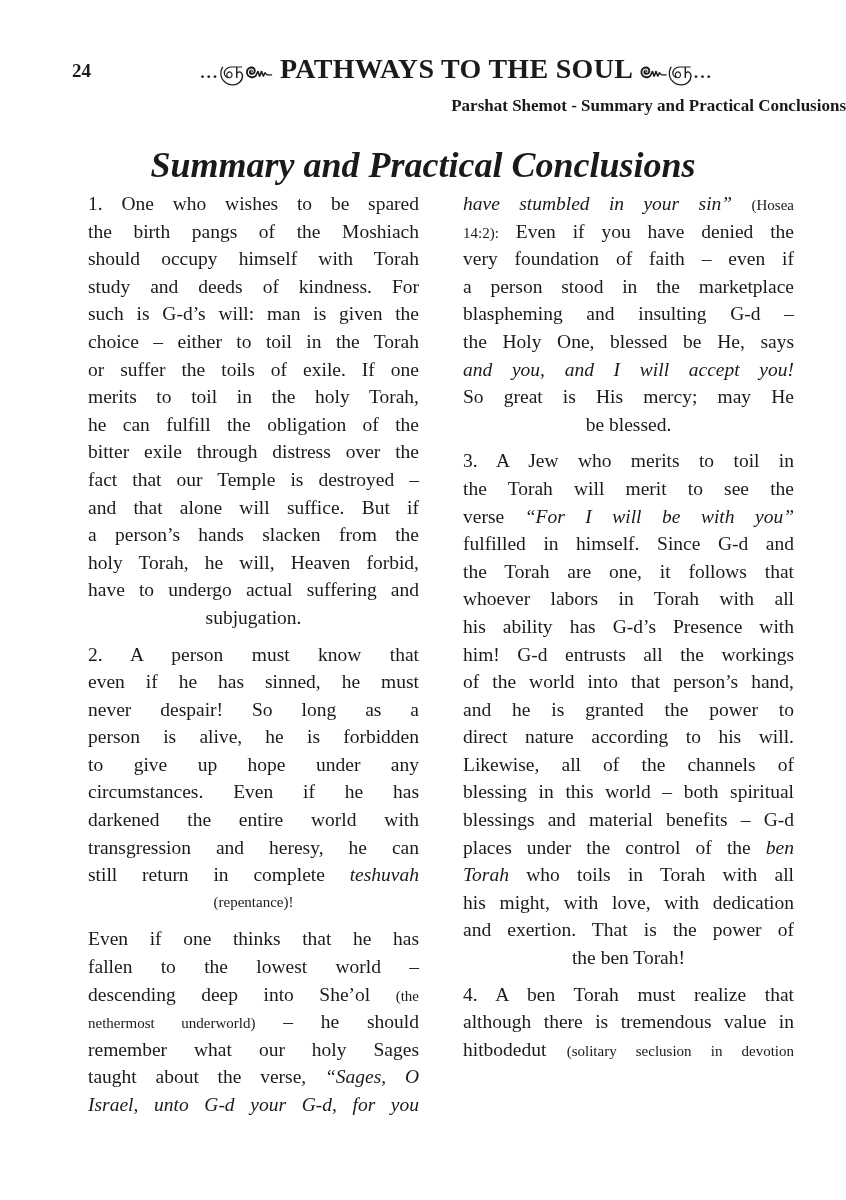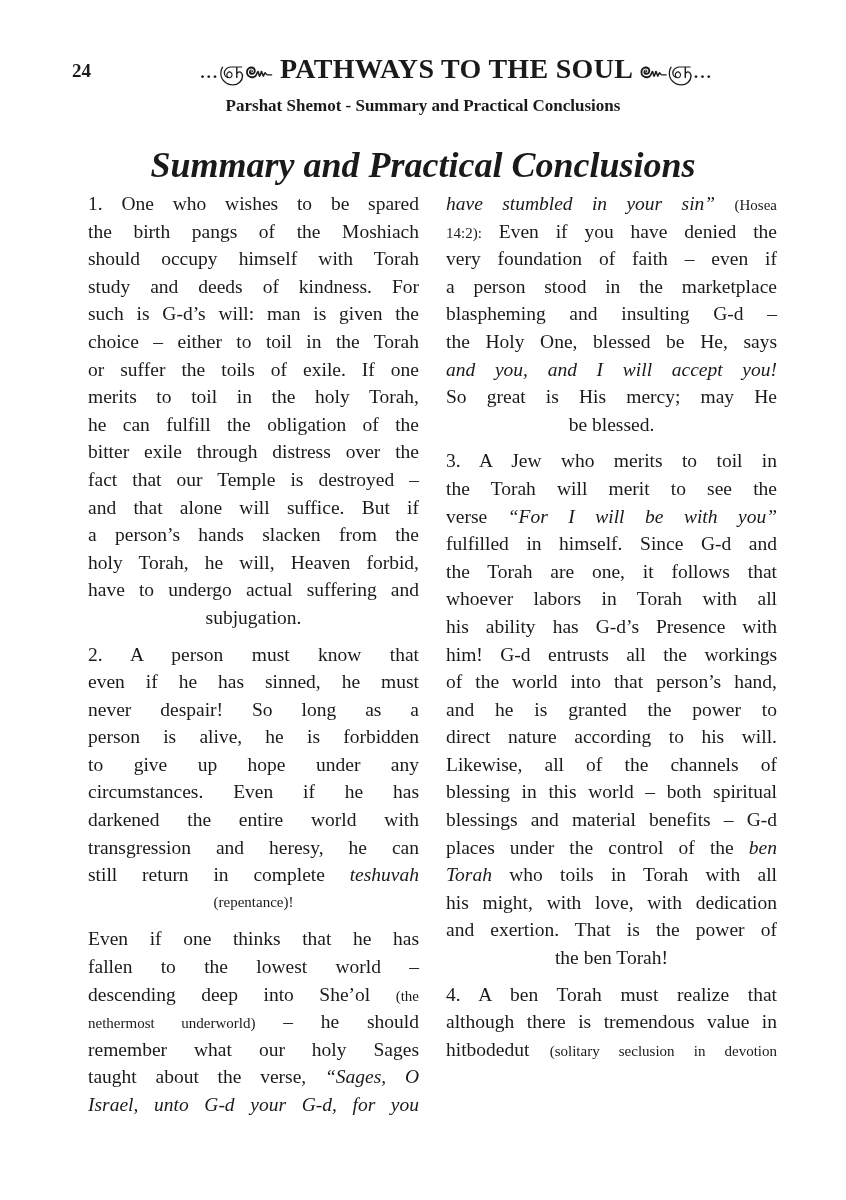--- a/index.html
+++ b/index.html
@@ -2,26 +2,26 @@
 <html><head>
 <meta charset="utf-8">
 <style>
   html, body { margin:0; padding:0; background:#fff; }
   body { width:846px; height:1200px; position:relative; overflow:hidden; color:#1a1a1a;
          font-family:"Liberation Serif", serif; }
   .page-num { position:absolute; left:72px; top:60px; font-size:19px; font-weight:bold; }
   .running-head { position:absolute; left:122px; top:50px; width:590px; text-align:right;
                   font-size:28px; font-weight:bold; letter-spacing:0.3px; white-space:nowrap; }
   .orn { font-weight:normal; font-size:24px; }
-  .subhead { position:absolute; left:0; width:846px; top:96px; text-align:center; font-size:17px; font-weight:bold; }
+  .subhead { position:absolute; left:0; width:846px; top:96px; text-align:right; font-size:17px; font-weight:bold; }
   .title { position:absolute; left:0; width:846px; top:144px; text-align:center; font-size:36px;
            font-weight:bold; font-style:italic; }
   .col { position:absolute; top:190px; width:331px; font-size:19.5px; }
   .col.left { left:72px;margin-left:16px; }
-  .col.right { left:446px; }
+  .col.right { left:463px; }
   .ln { display:block; height:27.6px; line-height:27.6px; text-align:justify; text-align-last:justify; white-space:nowrap; }
   .ln.c { text-align:right; text-align-last:center; }
   .ln.gap { margin-top:9px; }
   .sm { font-size:15px; }
   i { font-style:italic; }
 </style>
 </head>
 <body>
 
 <div class="page-num">24</div>

